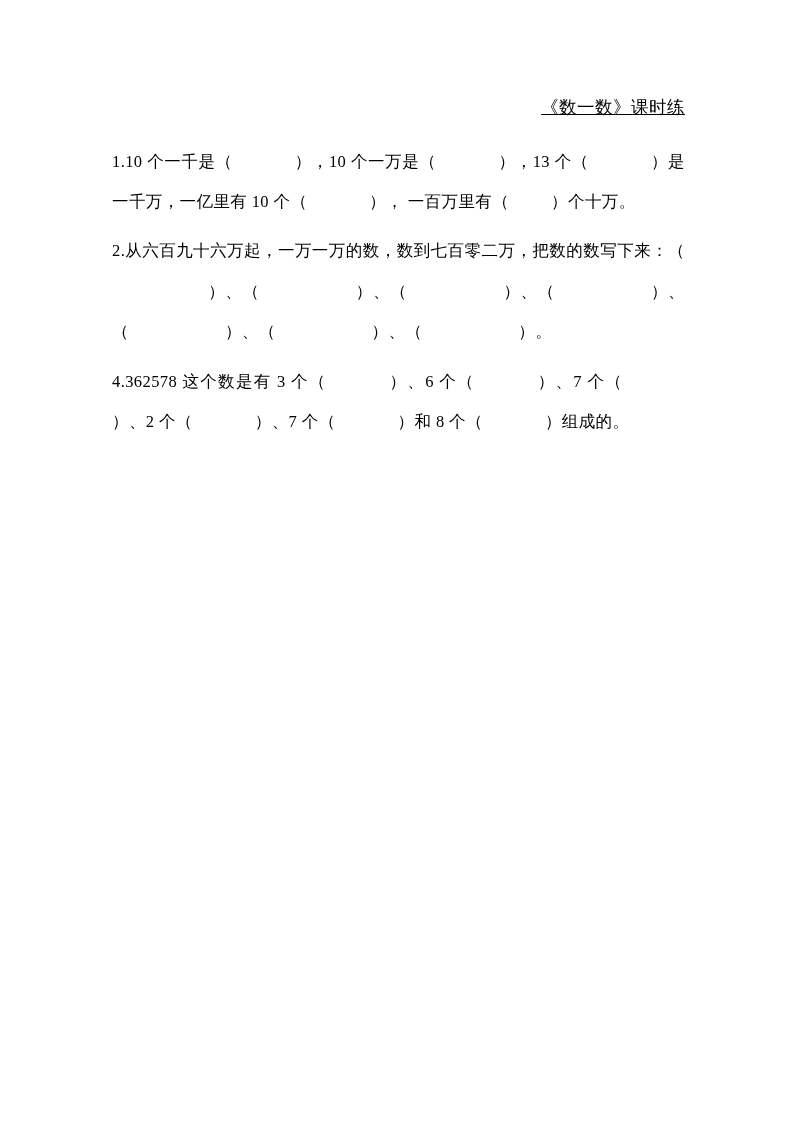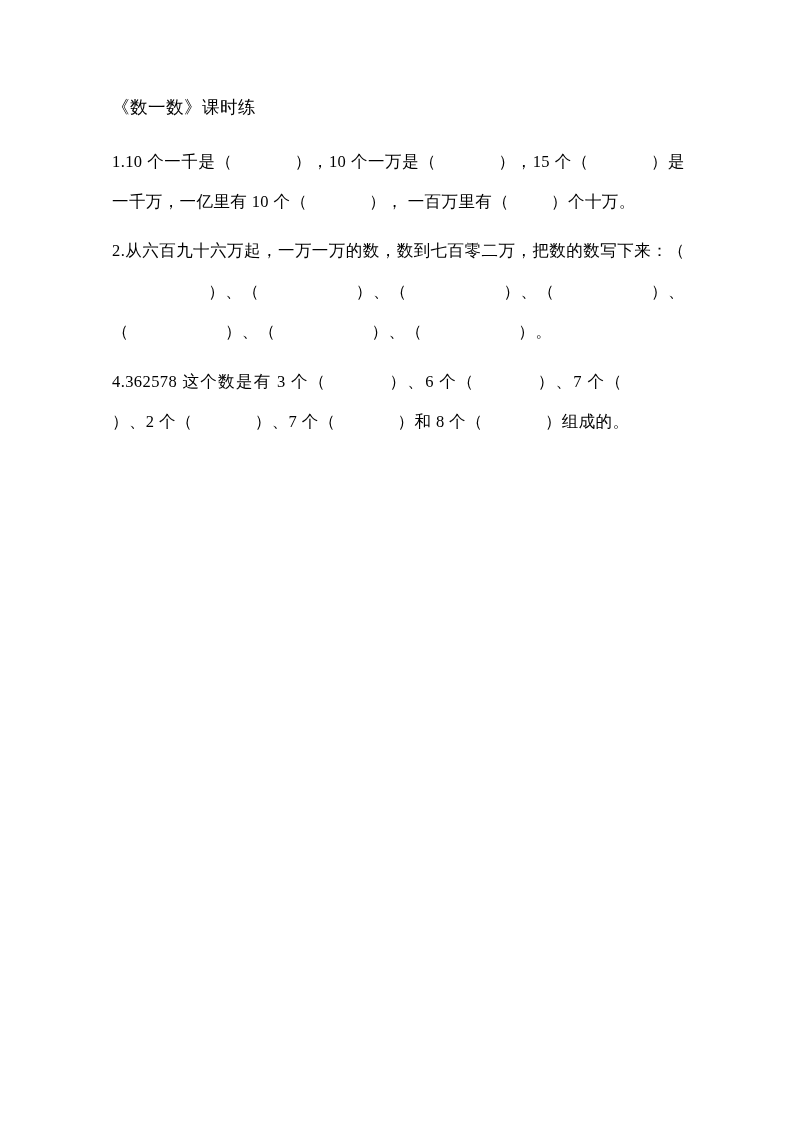--- a/index.html
+++ b/index.html
@@ -15,25 +15,26 @@
     position: relative;
     overflow: hidden;
   }
   .page {
     width: 793px;
     height: 1122px;
     box-sizing: border-box;
     padding: 95px 108px 0 112px;
   }
   .doc-title {
-    text-align: left;
+    text-align: right;
     font-size: 17.5px;
     line-height: 1.4;
     margin: 0 0 22px 0;
     letter-spacing: 0.5px;
+    text-decoration: underline;
   }
   .question {
     font-size: 16.5px;
     line-height: 2.45;
     margin: 0 0 9px 0;
     text-align: justify;
     text-justify: inter-ideograph;
     letter-spacing: 0.4px;
   }
   .q-indent {
@@ -60,21 +61,21 @@
   }
 </style>
 </head>
 <body>
 
 <div class="page">
 
   <div class="doc-title">《数一数》课时练</div>
 
   <p class="question">
-    <span>1.</span><span>10 个一千是（</span><span class="blank-m"></span><span>），10 个一万是（</span><span class="blank-m"></span><span>），15 个（</span><span class="blank-m"></span><span>）是一千万，一亿里有 10 个（</span><span class="blank-m"></span><span>）， 一百万里有（</span><span class="blank-s"></span><span>）个十万。</span>
+    <span>1.</span><span>10 个一千是（</span><span class="blank-m"></span><span>），10 个一万是（</span><span class="blank-m"></span><span>），13 个（</span><span class="blank-m"></span><span>）是一千万，一亿里有 10 个（</span><span class="blank-m"></span><span>）， 一百万里有（</span><span class="blank-s"></span><span>）个十万。</span>
   </p>
 
   <p class="question">
     <span>2.</span><span>从六百九十六万起，一万一万的数，数到七百零二万，把数的数写下来：（</span><span class="blank-l"></span><span>）、（</span><span class="blank-l"></span><span>）、（</span><span class="blank-l"></span><span>）、（</span><span class="blank-l"></span><span>）、（</span><span class="blank-l"></span><span>）、（</span><span class="blank-l"></span><span>）、（</span><span class="blank-l"></span><span>）。</span>
   </p>
 
 
   <p class="question">
     <span>4.</span><span>362578 这个数是有 3 个（</span><span class="blank-m"></span><span>）、6 个（</span><span class="blank-m"></span><span>）、7 个（</span><span class="blank-m"></span><span>）、2 个（</span><span class="blank-m"></span><span>）、7 个（</span><span class="blank-m"></span><span>）和 8 个（</span><span class="blank-m"></span><span>）组成的。</span>
   </p>

